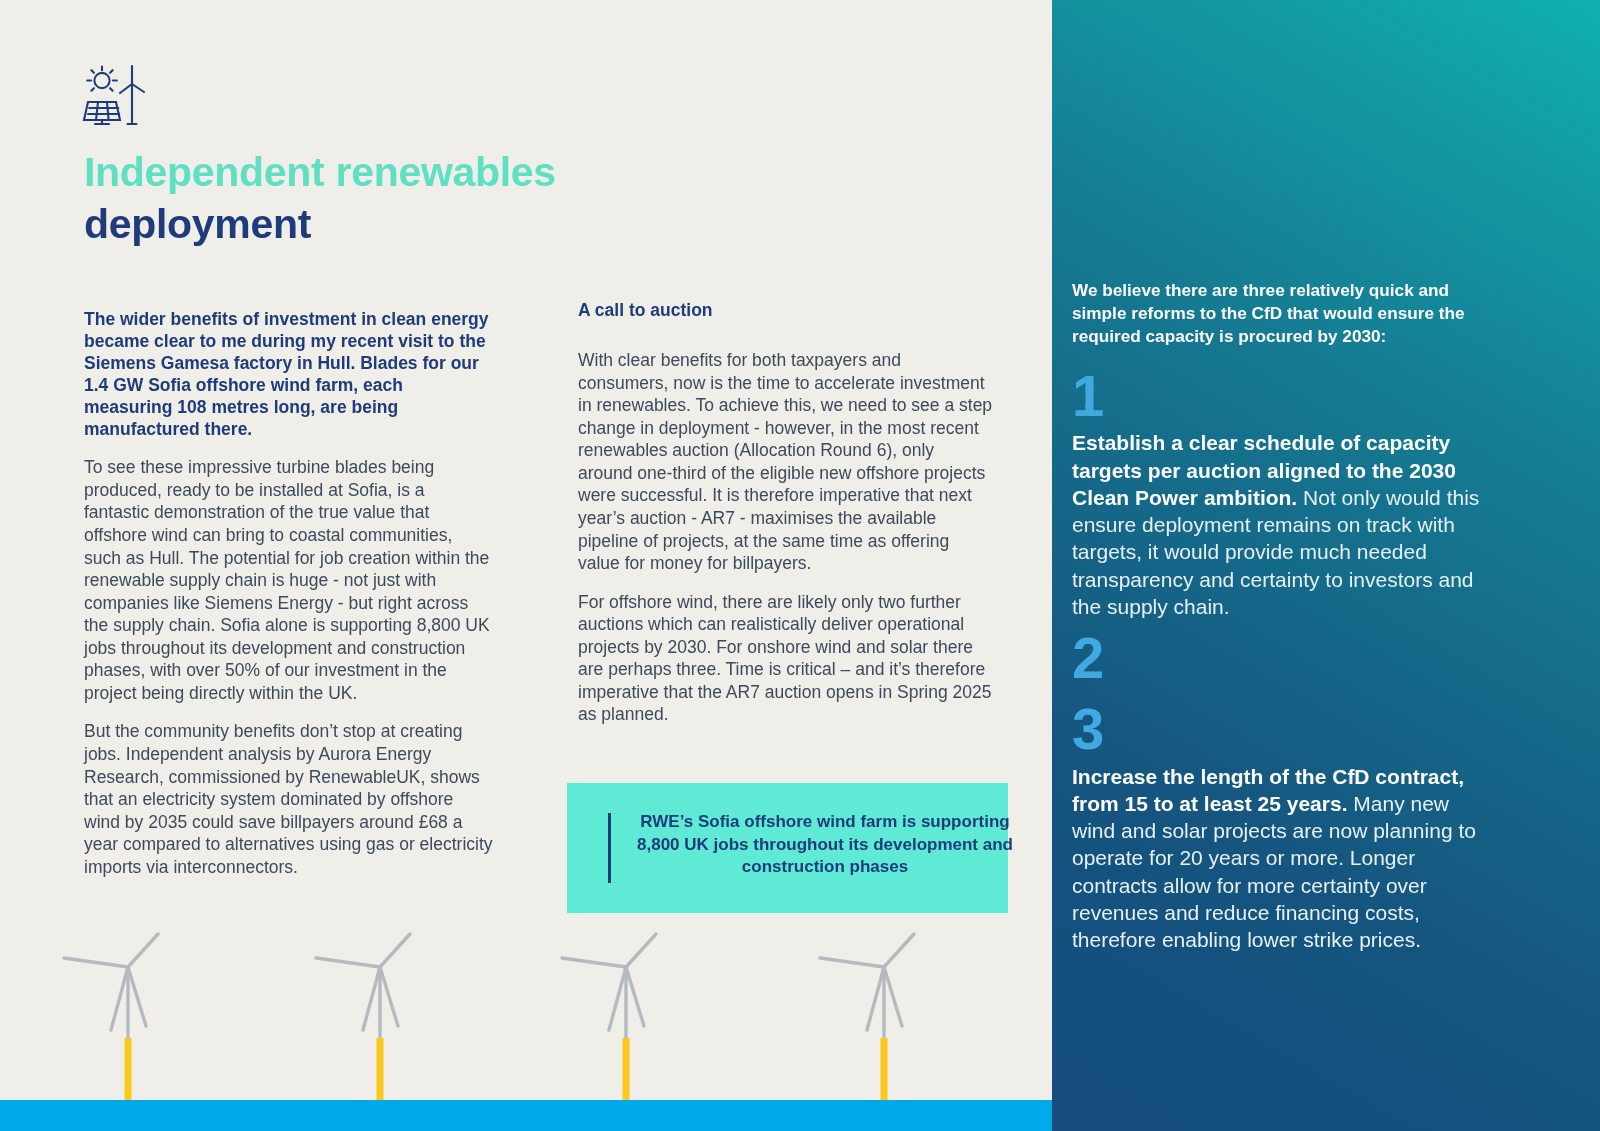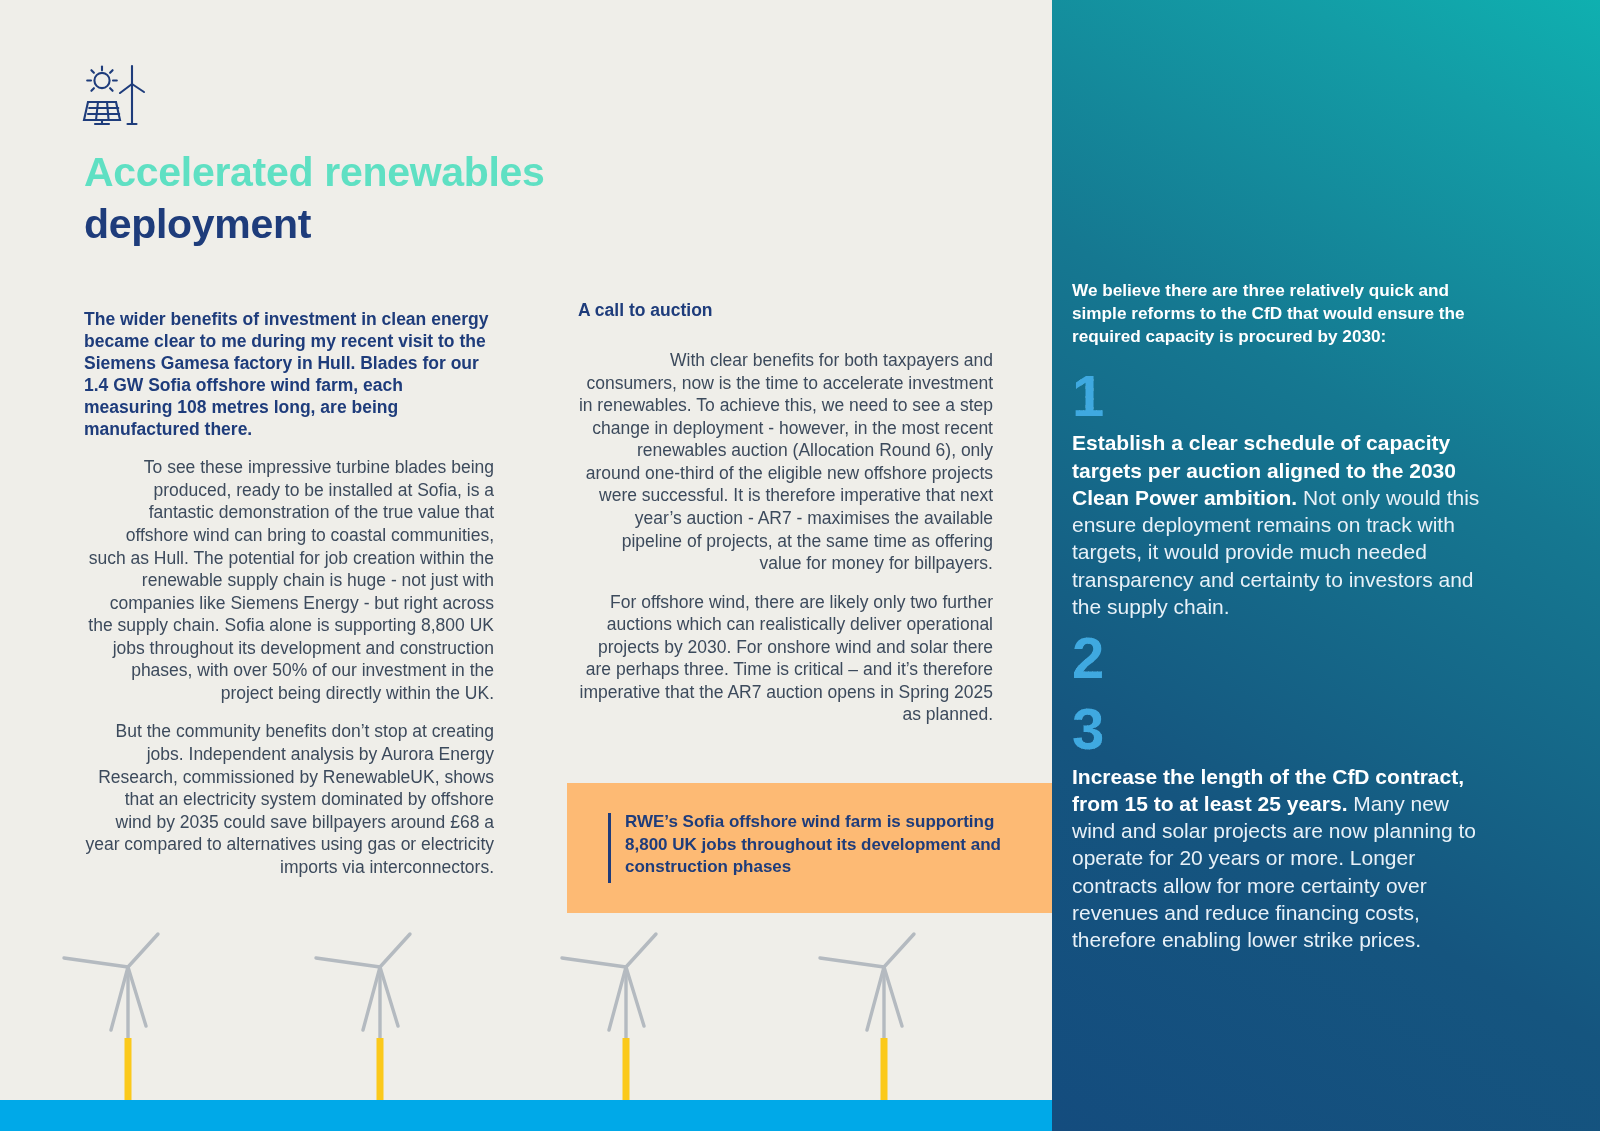--- a/index.html
+++ b/index.html
@@ -43,30 +43,30 @@
   #col-left  { position:absolute; left:84px; top:308px; width:410px; }
   #col-mid   { position:absolute; left:578px; top:300px; width:415px; }
 
   .lead {
     font-size:17.5px; font-weight:bold; line-height:1.26; color:#1E3C7B;
     margin-bottom:16px;
   }
   .body-p {
     font-size:17.5px; line-height:1.29; color:#3C4A5C; margin-bottom:16px;
     font-weight:400;
-    text-align:right;
   }
   .col-head {
     font-size:17.5px; font-weight:bold; color:#1E3C7B; margin-bottom:28px;
   }
 
   
   #callout {
-    position:absolute; left:567px; top:783px; width:485px; height:130px;
-    background:#fdba74;
+    position:absolute; left:567px; top:783px; width:441px; height:130px;
+    background:#5eead4;
+    text-align:center;
   }
   #callout-bar {
     position:absolute; left:41px; top:30px; width:3px; height:70px;
     background:#1E3C7B;
   }
   #callout-text {
     position:absolute; left:58px; top:28px; width:400px;
     font-size:17px; font-weight:bold; line-height:1.33; color:#1E3C7B;
   }
 
@@ -120,21 +120,21 @@
 
         <line x1="52" y1="22" x2="52" y2="62"></line>
         <line x1="47.5" y1="62" x2="56.5" y2="62"></line>
         <path d="M52 22 L52 4"></path>
         <path d="M52 22 L64 30"></path>
         <path d="M52 22 L40 31"></path>
       </svg>
     </div>
 
     <h1 id="page-title">
-      <span class="title-line1">Accelerated renewables</span>
+      <span class="title-line1">Independent renewables</span>
       <span class="title-line2">deployment</span>
     </h1>
 
     <div id="col-left">
       <p class="lead">The wider benefits of investment in clean energy became clear to me during my recent visit to the Siemens Gamesa factory in Hull. Blades for our 1.4 GW Sofia offshore wind farm, each measuring 108 metres long, are being manufactured there.</p>
       <p class="body-p">To see these impressive turbine blades being produced, ready to be installed at Sofia, is a fantastic demonstration of the true value that offshore wind can bring to coastal communities, such as Hull. The potential for job creation within the renewable supply chain is huge - not just with companies like Siemens Energy - but right across the supply chain. Sofia alone is supporting 8,800 UK jobs throughout its development and construction phases, with over 50% of our investment in the project being directly within the UK.</p>
       <p class="body-p">But the community benefits don’t stop at creating jobs. Independent analysis by Aurora Energy Research, commissioned by RenewableUK, shows that an electricity system dominated by offshore wind by 2035 could save billpayers around £68 a year compared to alternatives using gas or electricity imports via interconnectors.</p>
     </div>
 
     <div id="col-mid">

